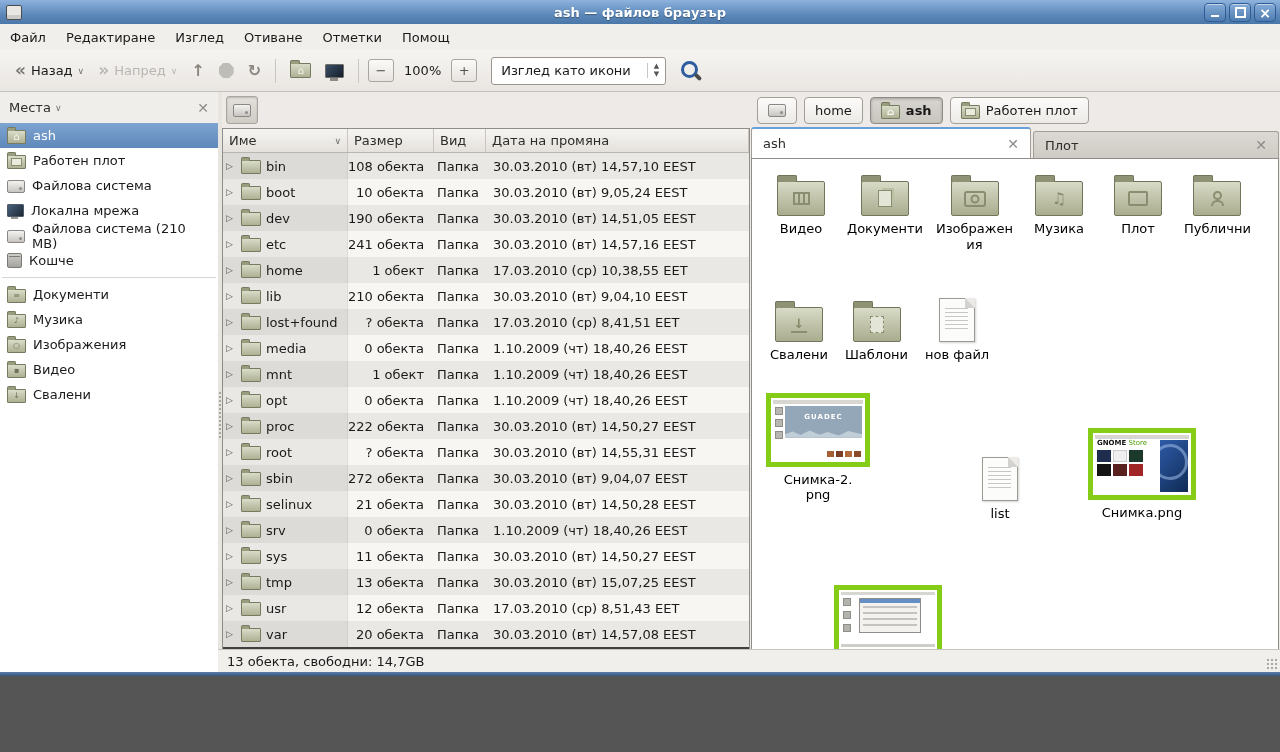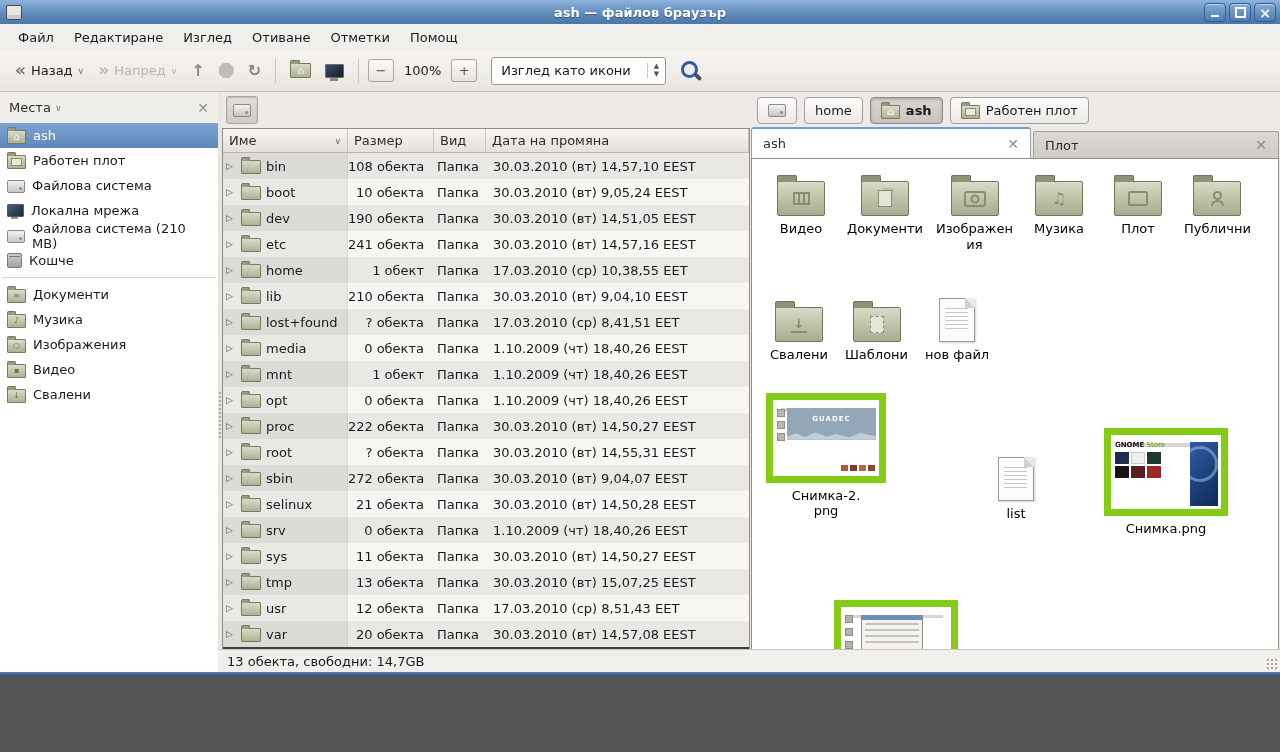--- a/index.html
+++ b/index.html
@@ -15,21 +15,21 @@
     text-shadow:0 1px 1px rgba(0,0,0,.35);}
   .wbtns{position:absolute;right:4px;top:3px;display:flex;gap:3px;}
   .wb{width:20px;height:17px;border:1px solid #2f5c94;border-radius:4px;
     background:linear-gradient(#86acd8,#4e7cb0);display:flex;align-items:center;justify-content:center;
     box-shadow:inset 0 1px 0 rgba(255,255,255,.5);}
   .g-min{width:8px;height:2px;background:#fff;margin-top:7px;}
   .g-max{width:7px;height:7px;border:2px solid #fff;}
   .g-close{color:#fff;font-size:14px;font-weight:bold;line-height:1;}
   
   #menubar{position:absolute;left:0;top:24px;right:0;height:26px;background:#f1efec;
-    display:flex;align-items:center;padding-left:8px;font-size:13px;color:#1a1a1a;}
+    display:flex;align-items:center;font-size:13px;color:#1a1a1a;}
   .menu-item{padding:4px 10px;}
   
   #toolbar{position:absolute;left:0;top:50px;right:0;height:41px;
     background:linear-gradient(#f6f4f1,#e9e6e2);border-bottom:1px solid #c6c2bd;
     display:flex;align-items:center;padding:0 8px;font-size:13px;color:#1a1a1a;}
   .tbtn{display:flex;align-items:center;gap:5px;padding:5px 7px;border-radius:3px;}
   .chev{font-size:17px;line-height:1;color:#77756f;font-weight:bold;}
   .dd{font-size:9px;color:#77756f;}
   .dis, .disabled span{color:#b9b6b0 !important;}
   .upic,.rel{font-size:16px;color:#8a8781;font-weight:bold;line-height:1;}
@@ -160,21 +160,21 @@
   .em-download{font-size:13px;font-weight:bold;line-height:1.1;border-bottom:2px solid #8a8e70;padding:0 3px;}
   .em-templates{width:12px;height:15px;border:1px dashed #8a8e70;background:#e3e5d6;}
   
   .ficon{width:34px;height:42px;background:#fcfcfb;border:1px solid #9b9994;position:relative;
     box-shadow:1px 1px 2px rgba(0,0,0,.18);}
   .ficon::before{content:"";position:absolute;top:-1px;right:-1px;width:0;height:0;
     border-style:solid;border-width:0 10px 10px 0;border-color:#fff #edeae7 #d4d2ce #fff;}
   .ficon::after{content:"";position:absolute;left:5px;right:6px;top:9px;height:24px;
     background:repeating-linear-gradient(#c9c7c3 0 1px,transparent 1px 4px);}
   
-  .thumb{background:#fff;border:7px solid #84cc16;padding:8px;position:relative;}
+  .thumb{background:#fff;border:5px solid #84cc16;padding:2px;position:relative;}
   .t-guadec{width:90px;height:60px;}
   .tg-bar{height:4px;background:#d8d6d1;}
   .tg-side{position:absolute;left:3px;top:9px;width:9px;display:flex;flex-direction:column;gap:4px;align-items:center;}
   .tg-dot{width:6px;height:6px;background:#b9b7b2;border:1px solid #8f8d88;}
   .tg-main{position:absolute;left:14px;right:3px;top:8px;height:32px;background:#93a7b8;overflow:hidden;}
   .tg-title{text-align:center;color:#fff;font-size:7px;font-weight:bold;margin-top:7px;letter-spacing:1px;}
   .tg-sky{position:absolute;bottom:0;left:0;right:0;height:9px;background:#c2ced7;
     clip-path:polygon(0 100%,0 60%,10% 30%,20% 70%,32% 20%,45% 65%,55% 35%,70% 75%,82% 25%,100% 60%,100% 100%);}
   .tg-strip{position:absolute;right:4px;bottom:5px;display:flex;gap:2px;}
   .tg-sq{width:7px;height:6px;}

